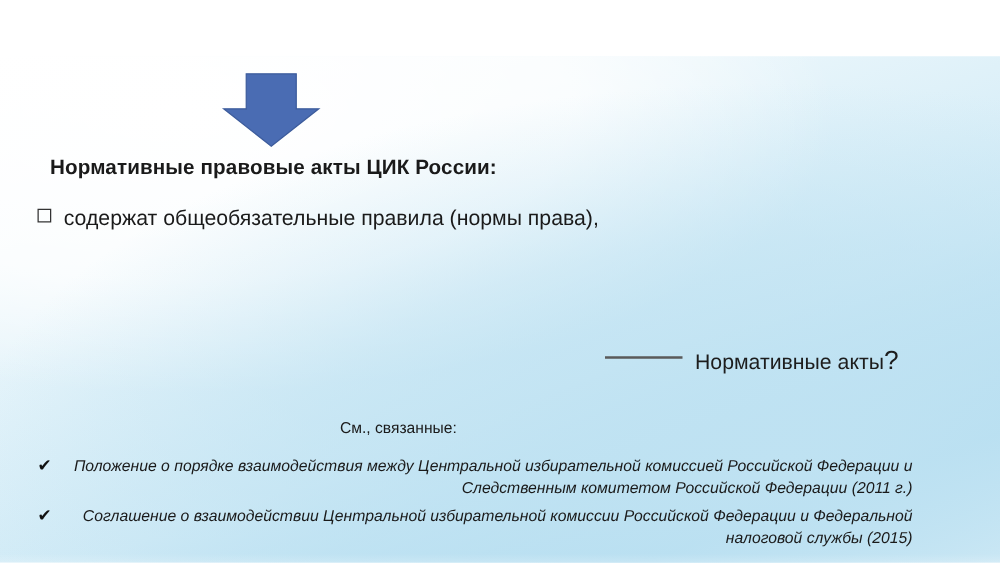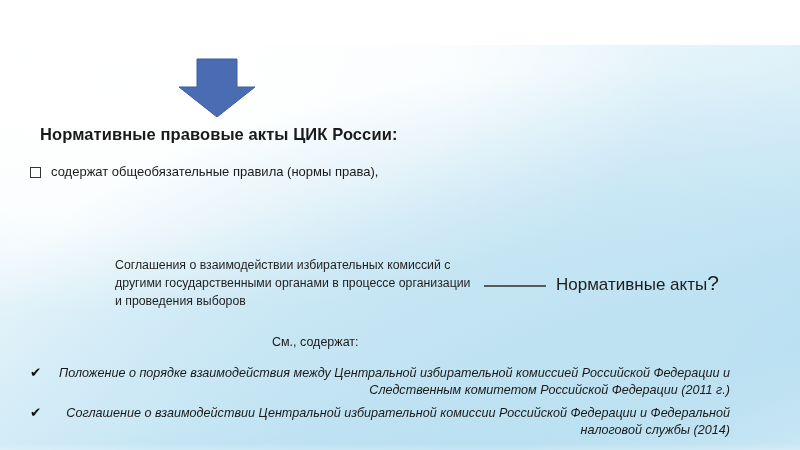--- a/index.html
+++ b/index.html
@@ -55,21 +55,21 @@
   .bullets {
     position: absolute;
     left: 30px;
     top: 118px;
     width: 748px;
   }
   .bullet {
     display: flex;
     align-items: flex-start;
     margin-bottom: 4px;
-    font-size: 13px;
+    font-size: 17px;
     color: #1a1a1a;
     line-height: 1.38;
   }
   .bullet .marker {
     flex: 0 0 auto;
     width: 9px;
     height: 9px;
     border: 1.4px solid #333;
     margin-right: 10px;
     margin-top: 4px;
@@ -94,21 +94,21 @@
     left: 484px;
     top: 240px;
     width: 62px;
     height: 2px;
     background: #5a5a5a;
   }
 
   .norm-label {
     position: absolute;
     left: 556px;
-    top: 226px;
+    top: 232px;
     font-size: 17px;
     color: #1d1d1d;
   }
   .norm-label .qm {
     font-size: 21px;
   }
 
   .see-example {
     position: absolute;
     left: 272px;
@@ -159,32 +159,31 @@
 
   <div class="title">Нормативные правовые акты ЦИК России:</div>
 
   <div class="bullets">
     <div class="bullet">
       <span class="marker"></span>
       <span class="btext">содержат общеобязательные правила (нормы права),</span>
     </div>
   </div>
 
-  <div class="agreement">Соглашения о взаимодействии избирательных комиссий с другими государственными органами в процессе организации и проведения выборов</div>
 
   <div class="connector"></div>
 
   <div class="norm-label"><span>Нормативные акты</span><span class="qm">?</span></div>
 
-  <div class="see-example">См., содержат:</div>
+  <div class="see-example">См., связанные:</div>
 
   <div class="checks">
     <div class="check-item">
       <span class="cmark">✔</span>
       <span class="ctext">Положение о порядке взаимодействия между Центральной избирательной комиссией Российской Федерации и Следственным комитетом Российской Федерации (2011 г.)</span>
     </div>
     <div class="check-item">
       <span class="cmark">✔</span>
-      <span class="ctext">Соглашение о взаимодействии Центральной избирательной комиссии Российской Федерации и Федеральной налоговой службы (2014)</span>
+      <span class="ctext">Соглашение о взаимодействии Центральной избирательной комиссии Российской Федерации и Федеральной налоговой службы (2015)</span>
     </div>
   </div>
 
 </div>
 
 </body></html>

